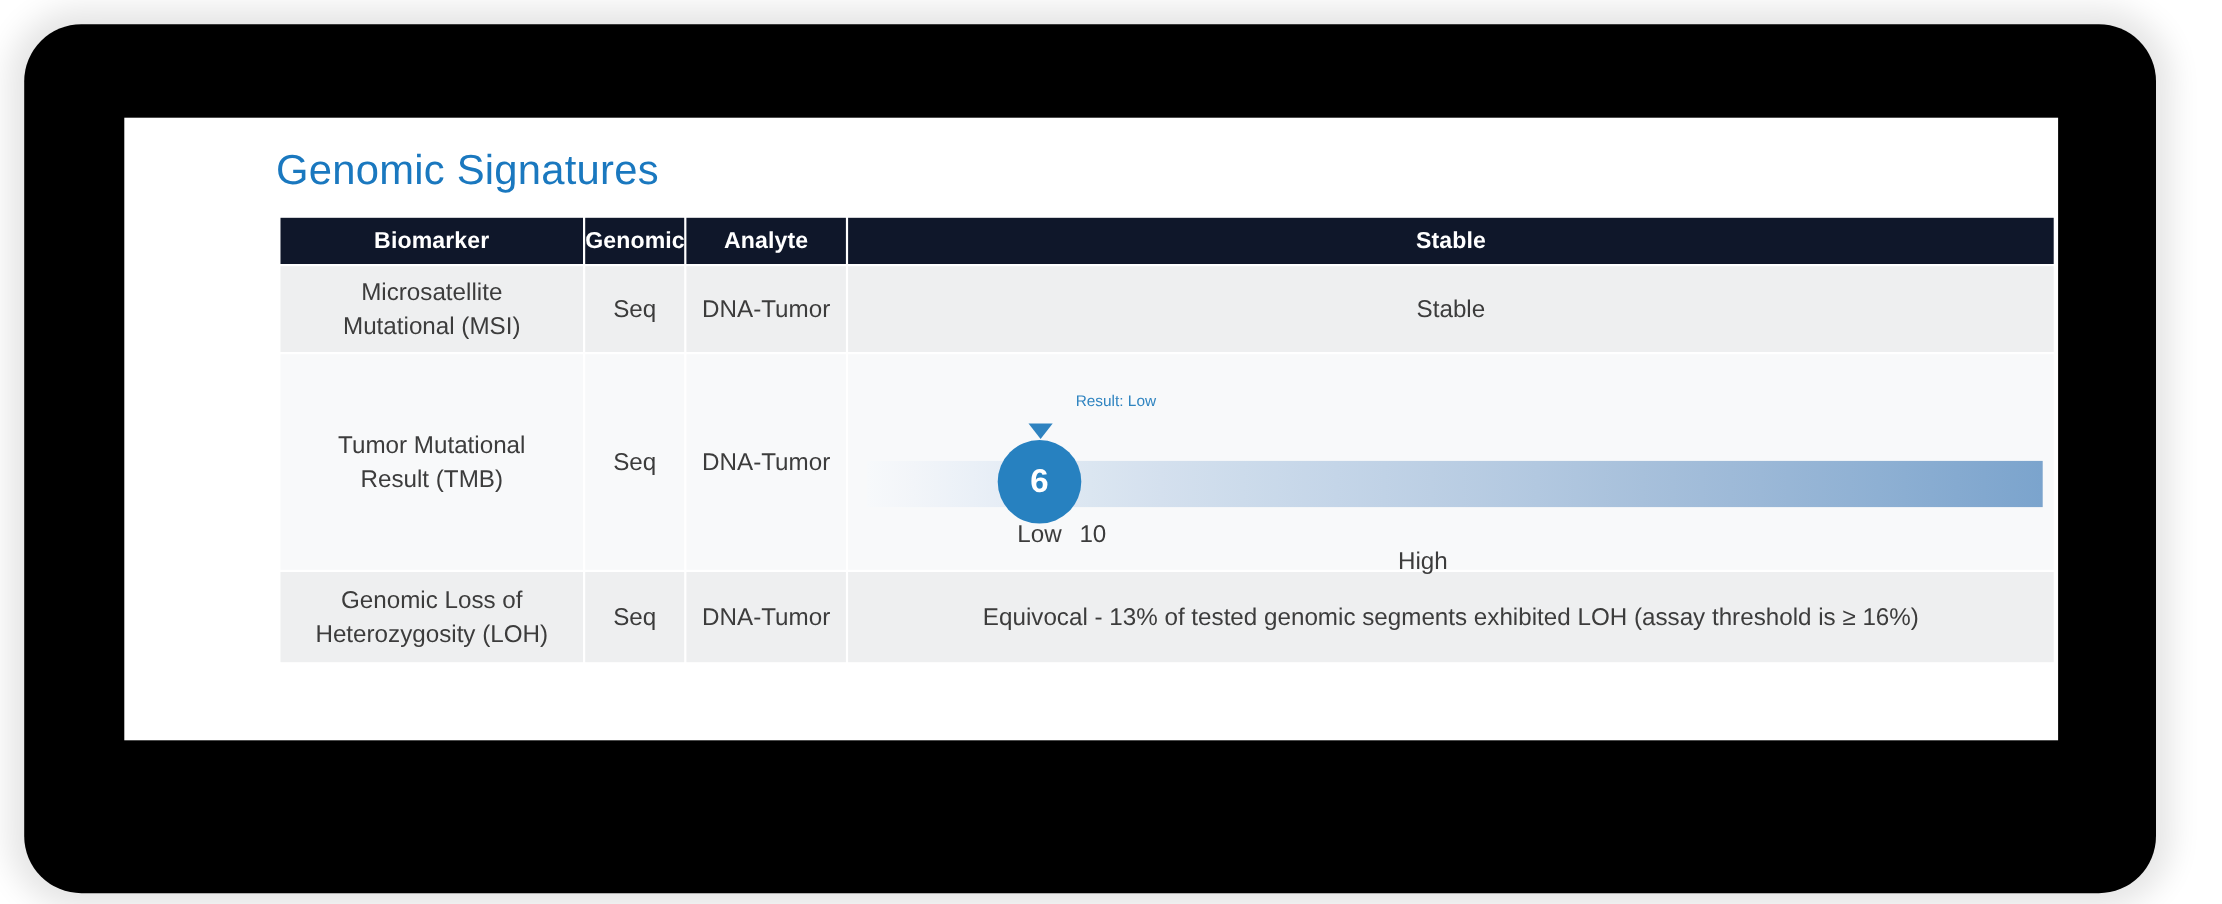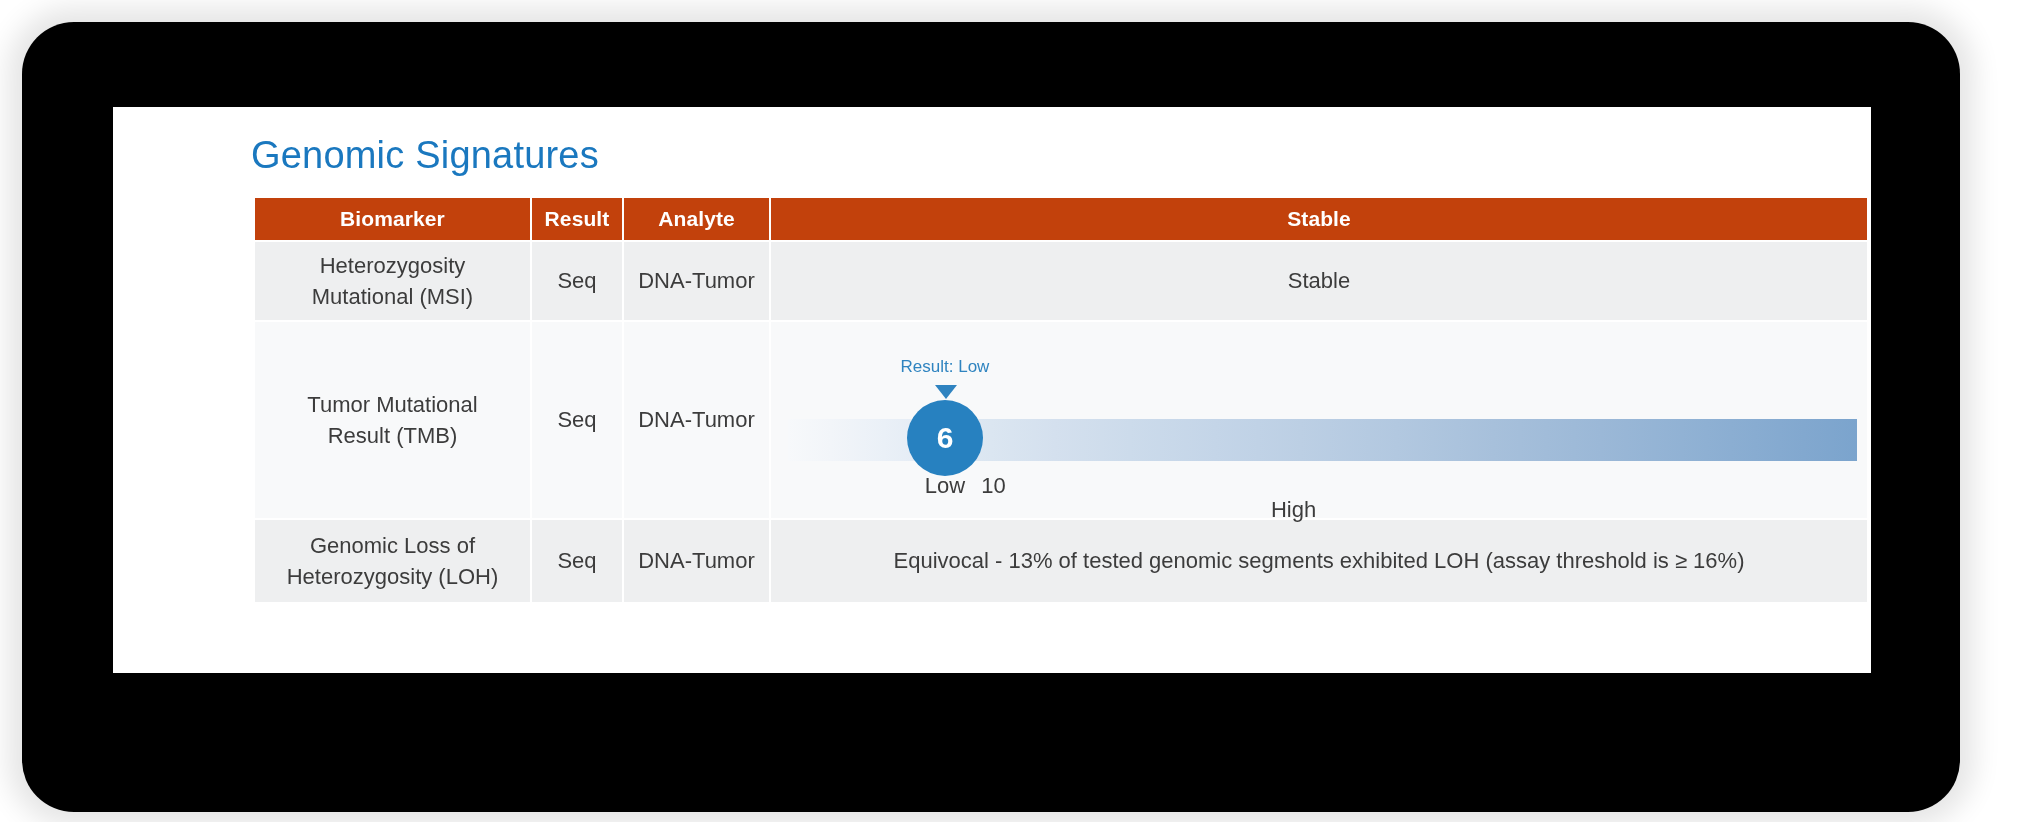--- a/index.html
+++ b/index.html
@@ -59,21 +59,21 @@
   
   #signatures-table{
     position:absolute;
     left:115px; top:84px;
     width:1608px;
     border-collapse:separate;
     border-spacing:2px;
     table-layout:fixed;
   }
   #signatures-table th{
-    background:#c2410c;
+    background:#0f172a;
     color:#ffffff;
     font-size:21px;
     font-weight:700;
     height:42px;
     vertical-align:middle;
     text-align:center;
     letter-spacing:.1px;
   }
   #signatures-table td{
     font-size:22px;
@@ -105,22 +105,22 @@
   #tmb-callout{
     position:absolute;
     left:0; top:33px;
     width:100%;
     text-align:left;
   }
   #tmb-callout-label{
     position:absolute;
     left:68px; top:0;
     width:212px;
-    text-align:center;
-    font-size:17px;
+    text-align:right;
+    font-size:14px;
     color:#2f84c0;
     white-space:nowrap;
   }
   #tmb-callout-arrow{
     position:absolute;
     left:164px; top:30px;
     width:0;height:0;
     border-left:11px solid transparent;
     border-right:11px solid transparent;
     border-top:14px solid #2f83c0;
@@ -198,30 +198,30 @@
     <table id="signatures-table">
       <colgroup>
         <col class="col-biomarker">
         <col class="col-method">
         <col class="col-analyte">
         <col class="col-result">
       </colgroup>
       <thead>
         <tr>
           <th>Biomarker</th>
-          <th>Result</th>
+          <th>Genomic</th>
           <th>Analyte</th>
           <th>Stable</th>
         </tr>
       </thead>
       <tbody>
 
         <tr class="row-shade row-msi">
           <td>
-            <span>Heterozygosity</span><br>
+            <span>Microsatellite</span><br>
             <span>Mutational (MSI)</span>
           </td>
           <td>Seq</td>
           <td>DNA-Tumor</td>
           <td>Stable</td>
         </tr>
 
         <tr class="row-light row-tmb">
           <td>
             <span>Tumor Mutational</span><br>

